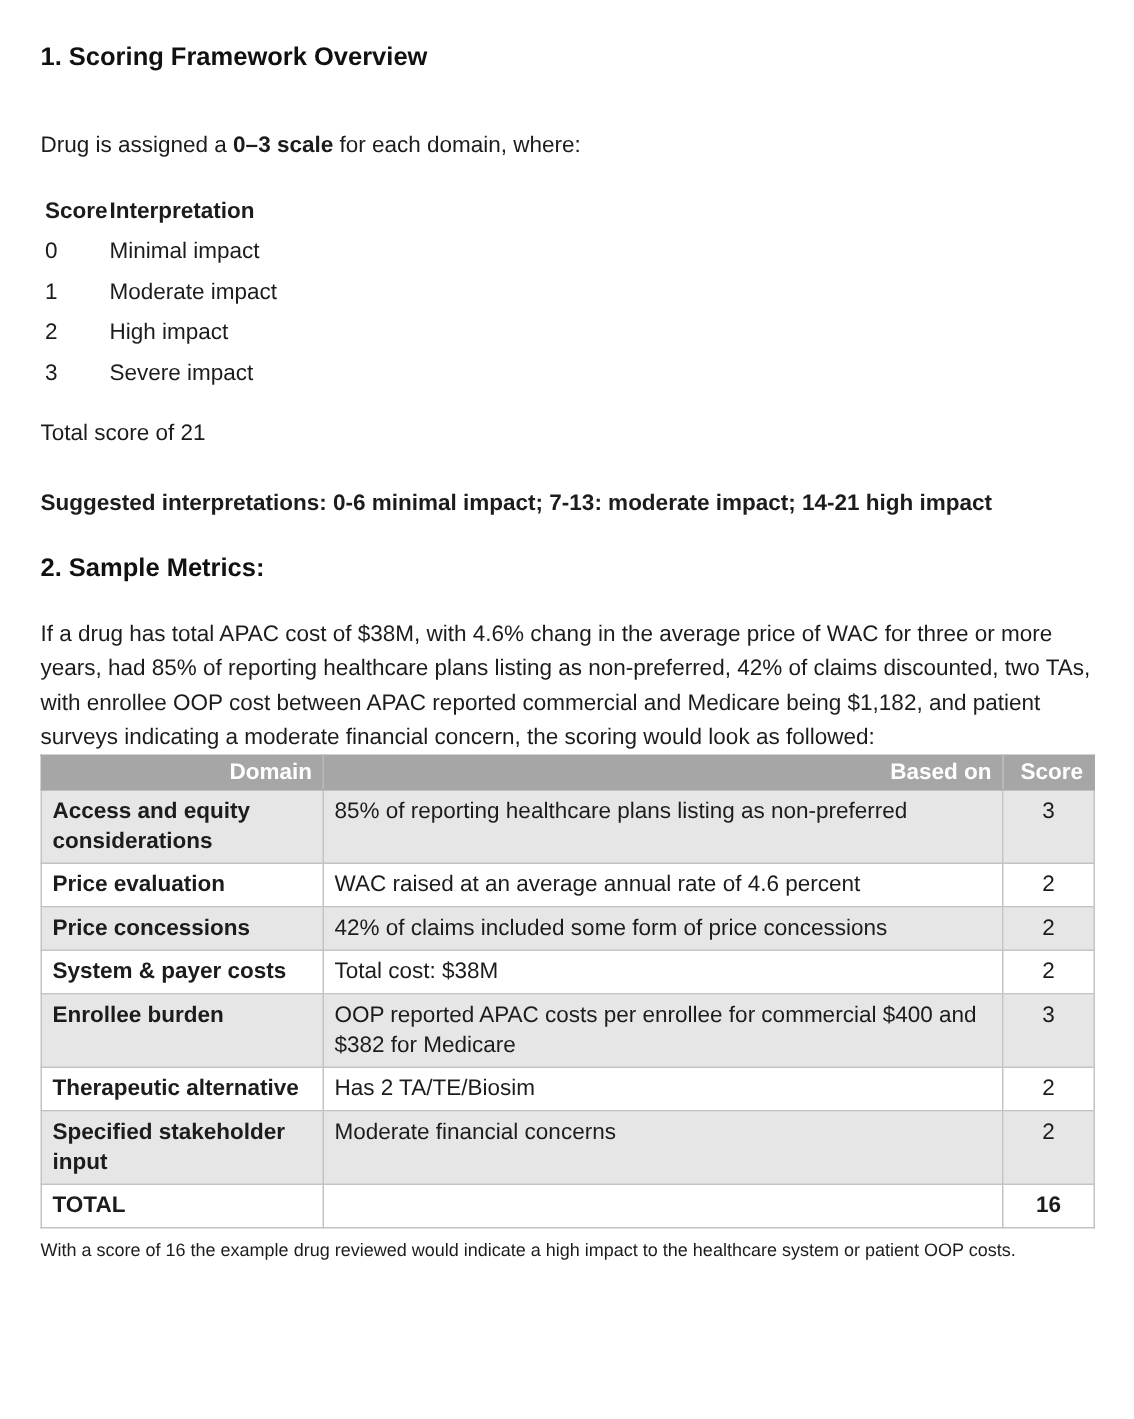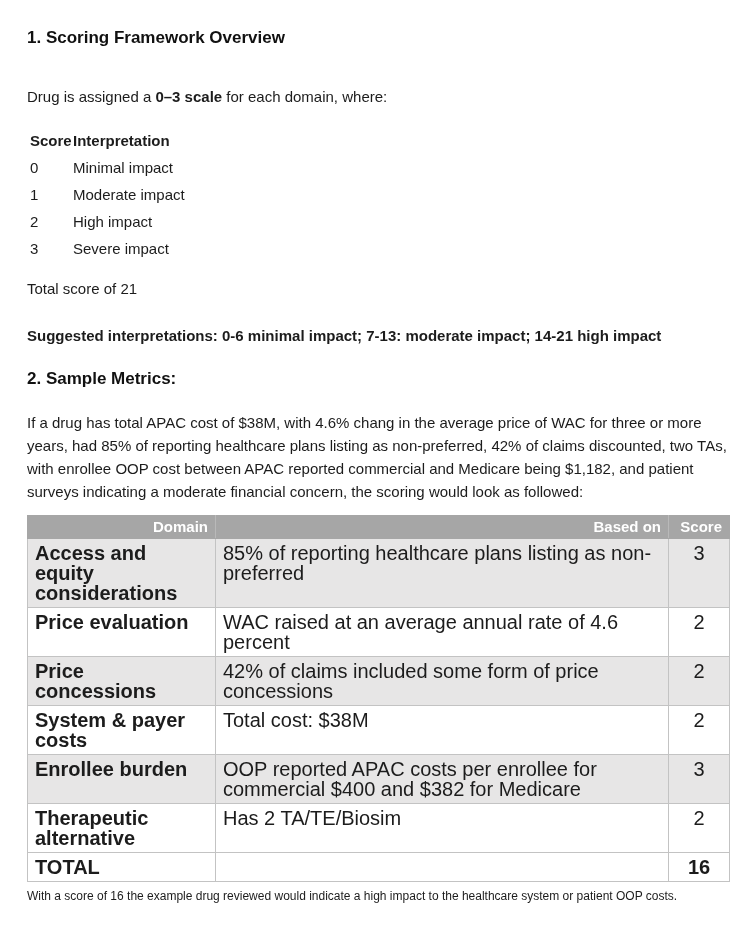--- a/index.html
+++ b/index.html
@@ -19,21 +19,21 @@
     font-weight: bold;
     color: #111;
     margin-bottom: 37px;
   }
   .para {
     font-size: 15px;
     line-height: 23px;
   }
   .mb-24 { margin-bottom: 24px; }
   .mb-22 { margin-bottom: 22px; font-weight: bold; }
-  .mb-12 { margin-bottom: 12px; }
+  .mb-12 { }
   .bold { font-weight: bold; }
 
   
   .scale-table {
     border-collapse: collapse;
     margin-bottom: 10px;
   }
   .scale-table td, .scale-table th {
     font-size: 15px;
     text-align: left;
@@ -60,21 +60,21 @@
     font-size: 15px;
     font-weight: bold;
     text-align: right;
     padding: 1px 7px;
     line-height: 20px;
     border: 1px solid #a6a6a6;
     border-right: 1px solid #b9b9b9;
   }
   .metrics-table th:last-child { border-right: 1px solid #a6a6a6; }
   .metrics-table td {
-    font-size: 20px;
+    font-size: 15px;
     line-height: 20px;
     vertical-align: top;
     padding: 4px 7px;
     border: 1px solid #c3c3c3;
     background: #ffffff;
   }
   .metrics-table tr.band td { background: #e7e6e6; }
   .metrics-table td.cell-domain { font-weight: bold; }
   .metrics-table td.cell-score { text-align: center; }
   .metrics-table tr.total-row td.cell-score { font-weight: bold; }
@@ -166,20 +166,25 @@
       <tr class="band">
         <td class="cell-domain">Enrollee burden</td>
         <td class="cell-basedon">OOP reported APAC costs per enrollee for commercial $400 and $382 for Medicare</td>
         <td class="cell-score">3</td>
       </tr>
       <tr>
         <td class="cell-domain">Therapeutic alternative</td>
         <td class="cell-basedon">Has 2 TA/TE/Biosim</td>
         <td class="cell-score">2</td>
       </tr>
+      <tr class="band">
+        <td class="cell-domain">Specified stakeholder input</td>
+        <td class="cell-basedon">Moderate financial concerns</td>
+        <td class="cell-score">2</td>
+      </tr>
       <tr class="total-row">
         <td class="cell-domain">TOTAL</td>
         <td class="cell-basedon"></td>
         <td class="cell-score">16</td>
       </tr>
     </tbody>
   </table>
 
   <p class="footnote">With a score of 16 the example drug reviewed would indicate a high impact to the healthcare system or patient OOP costs.</p>
 

